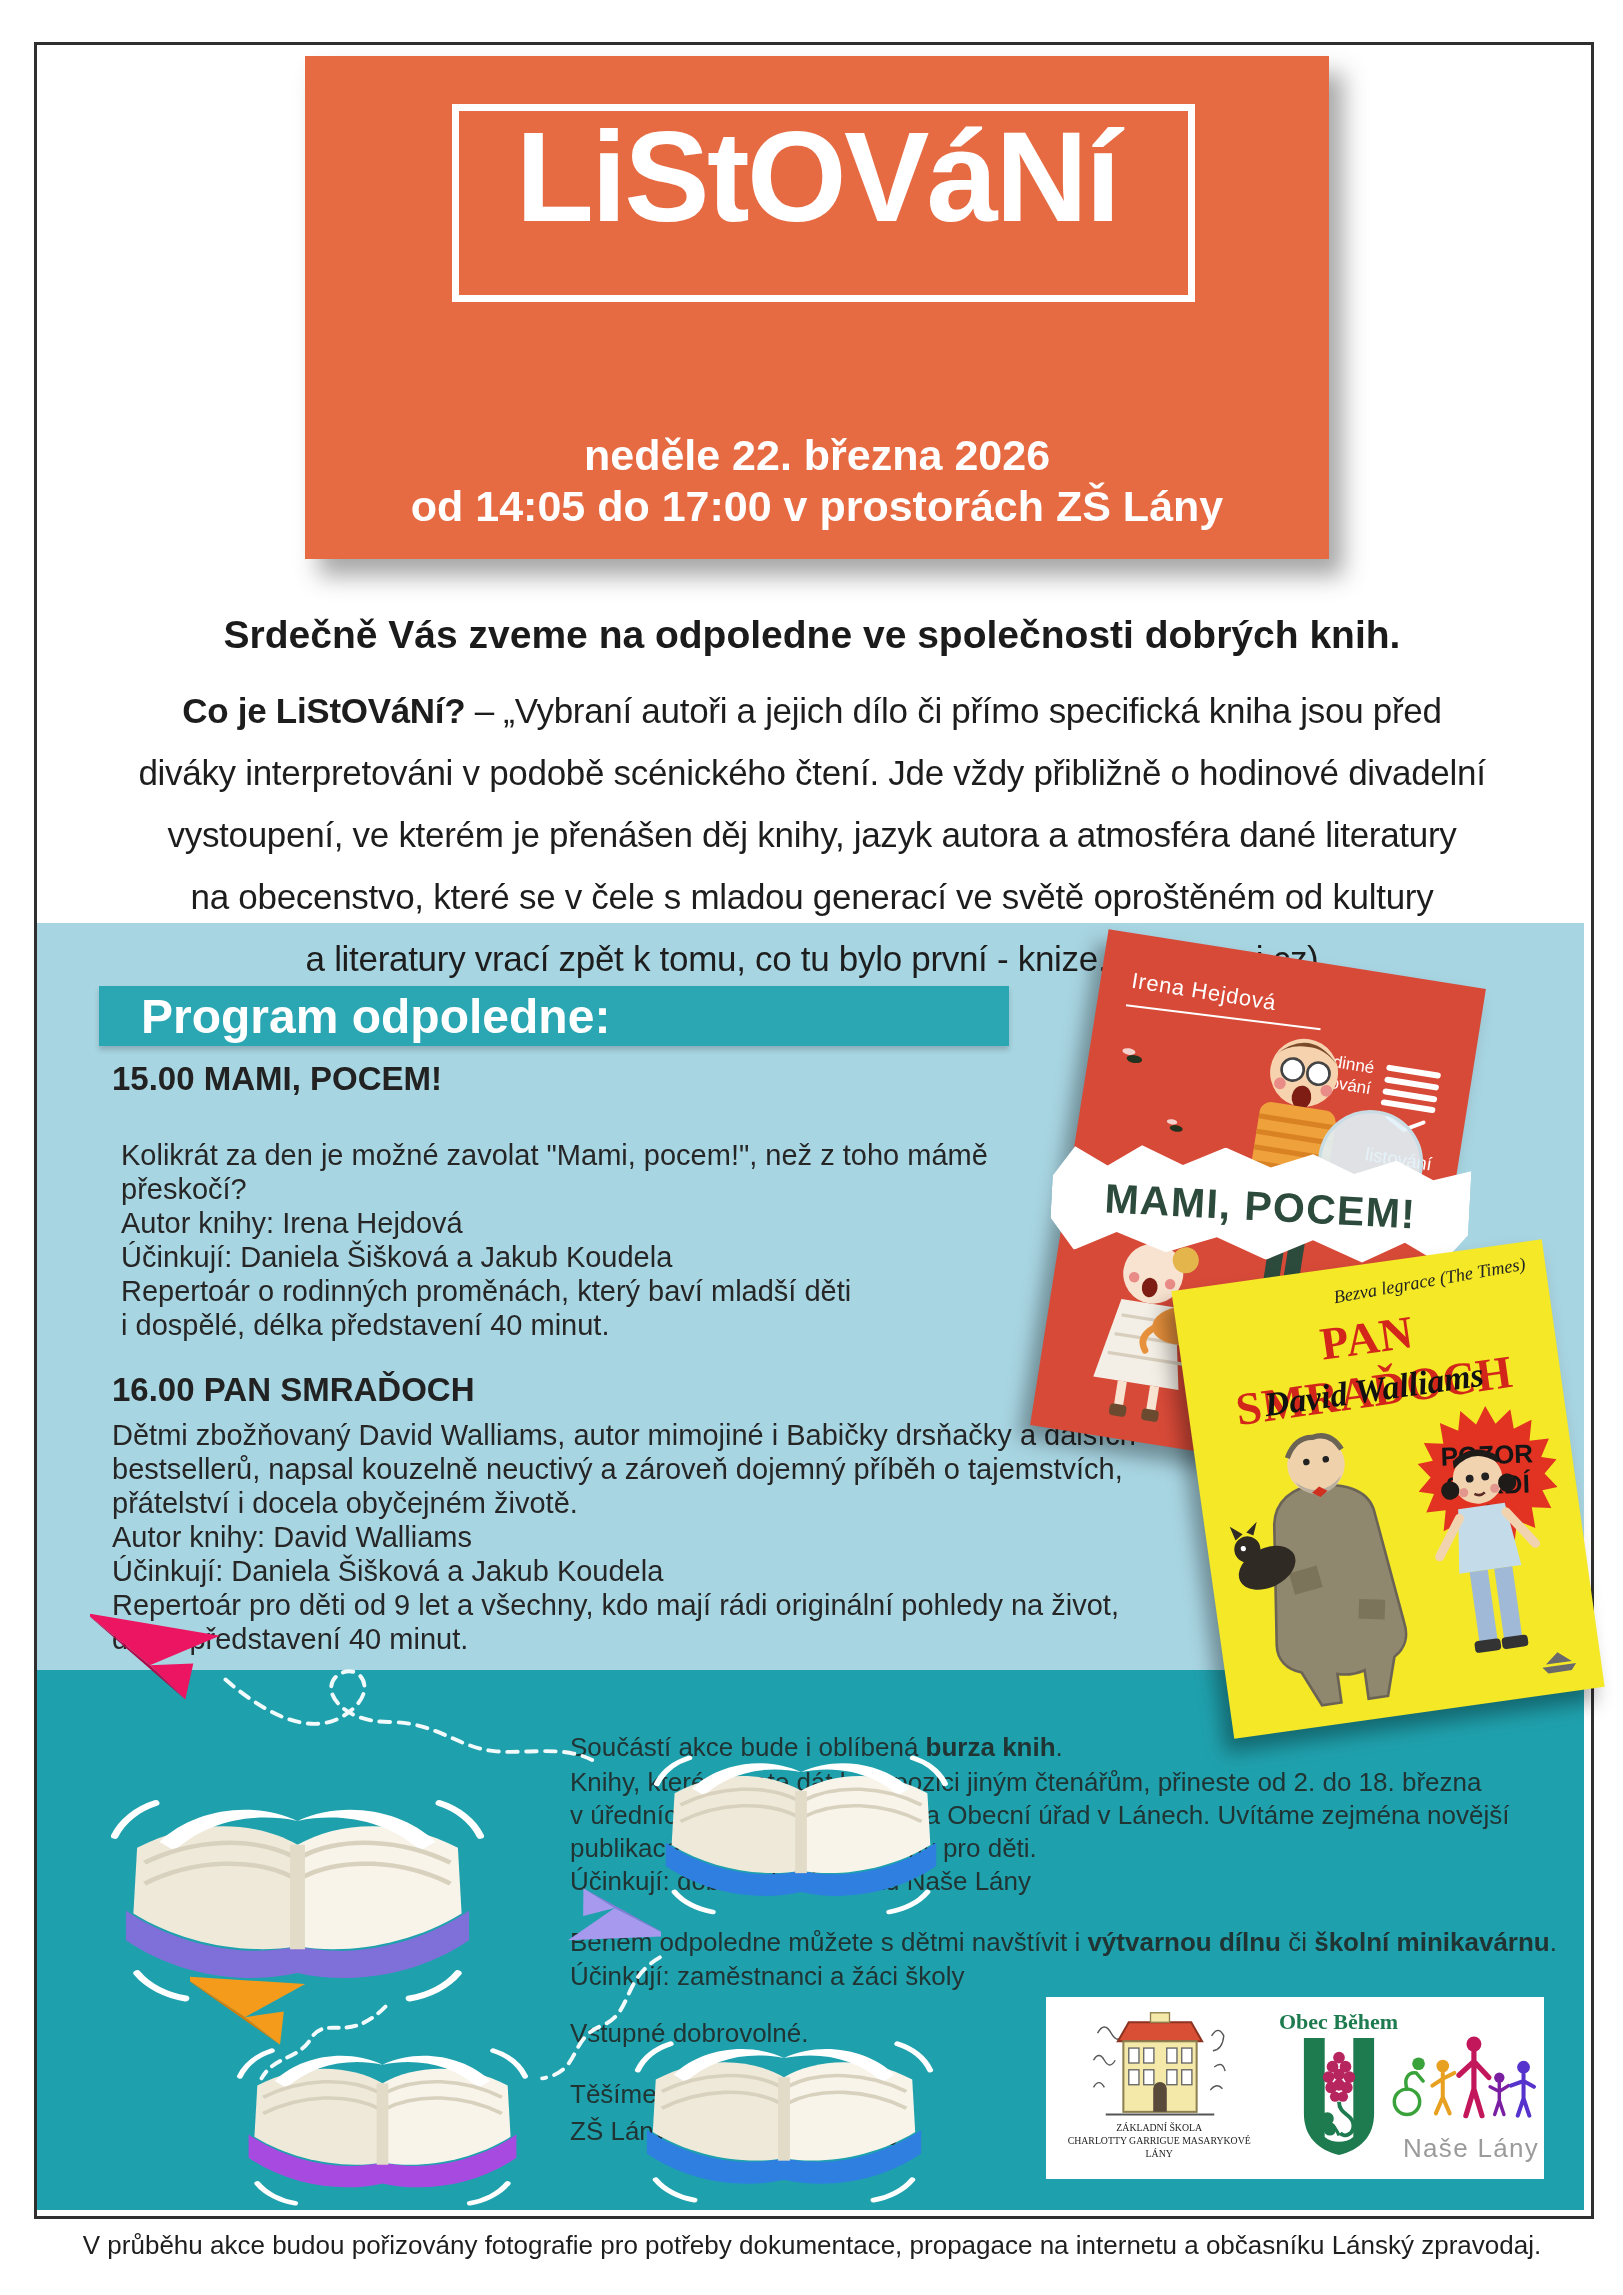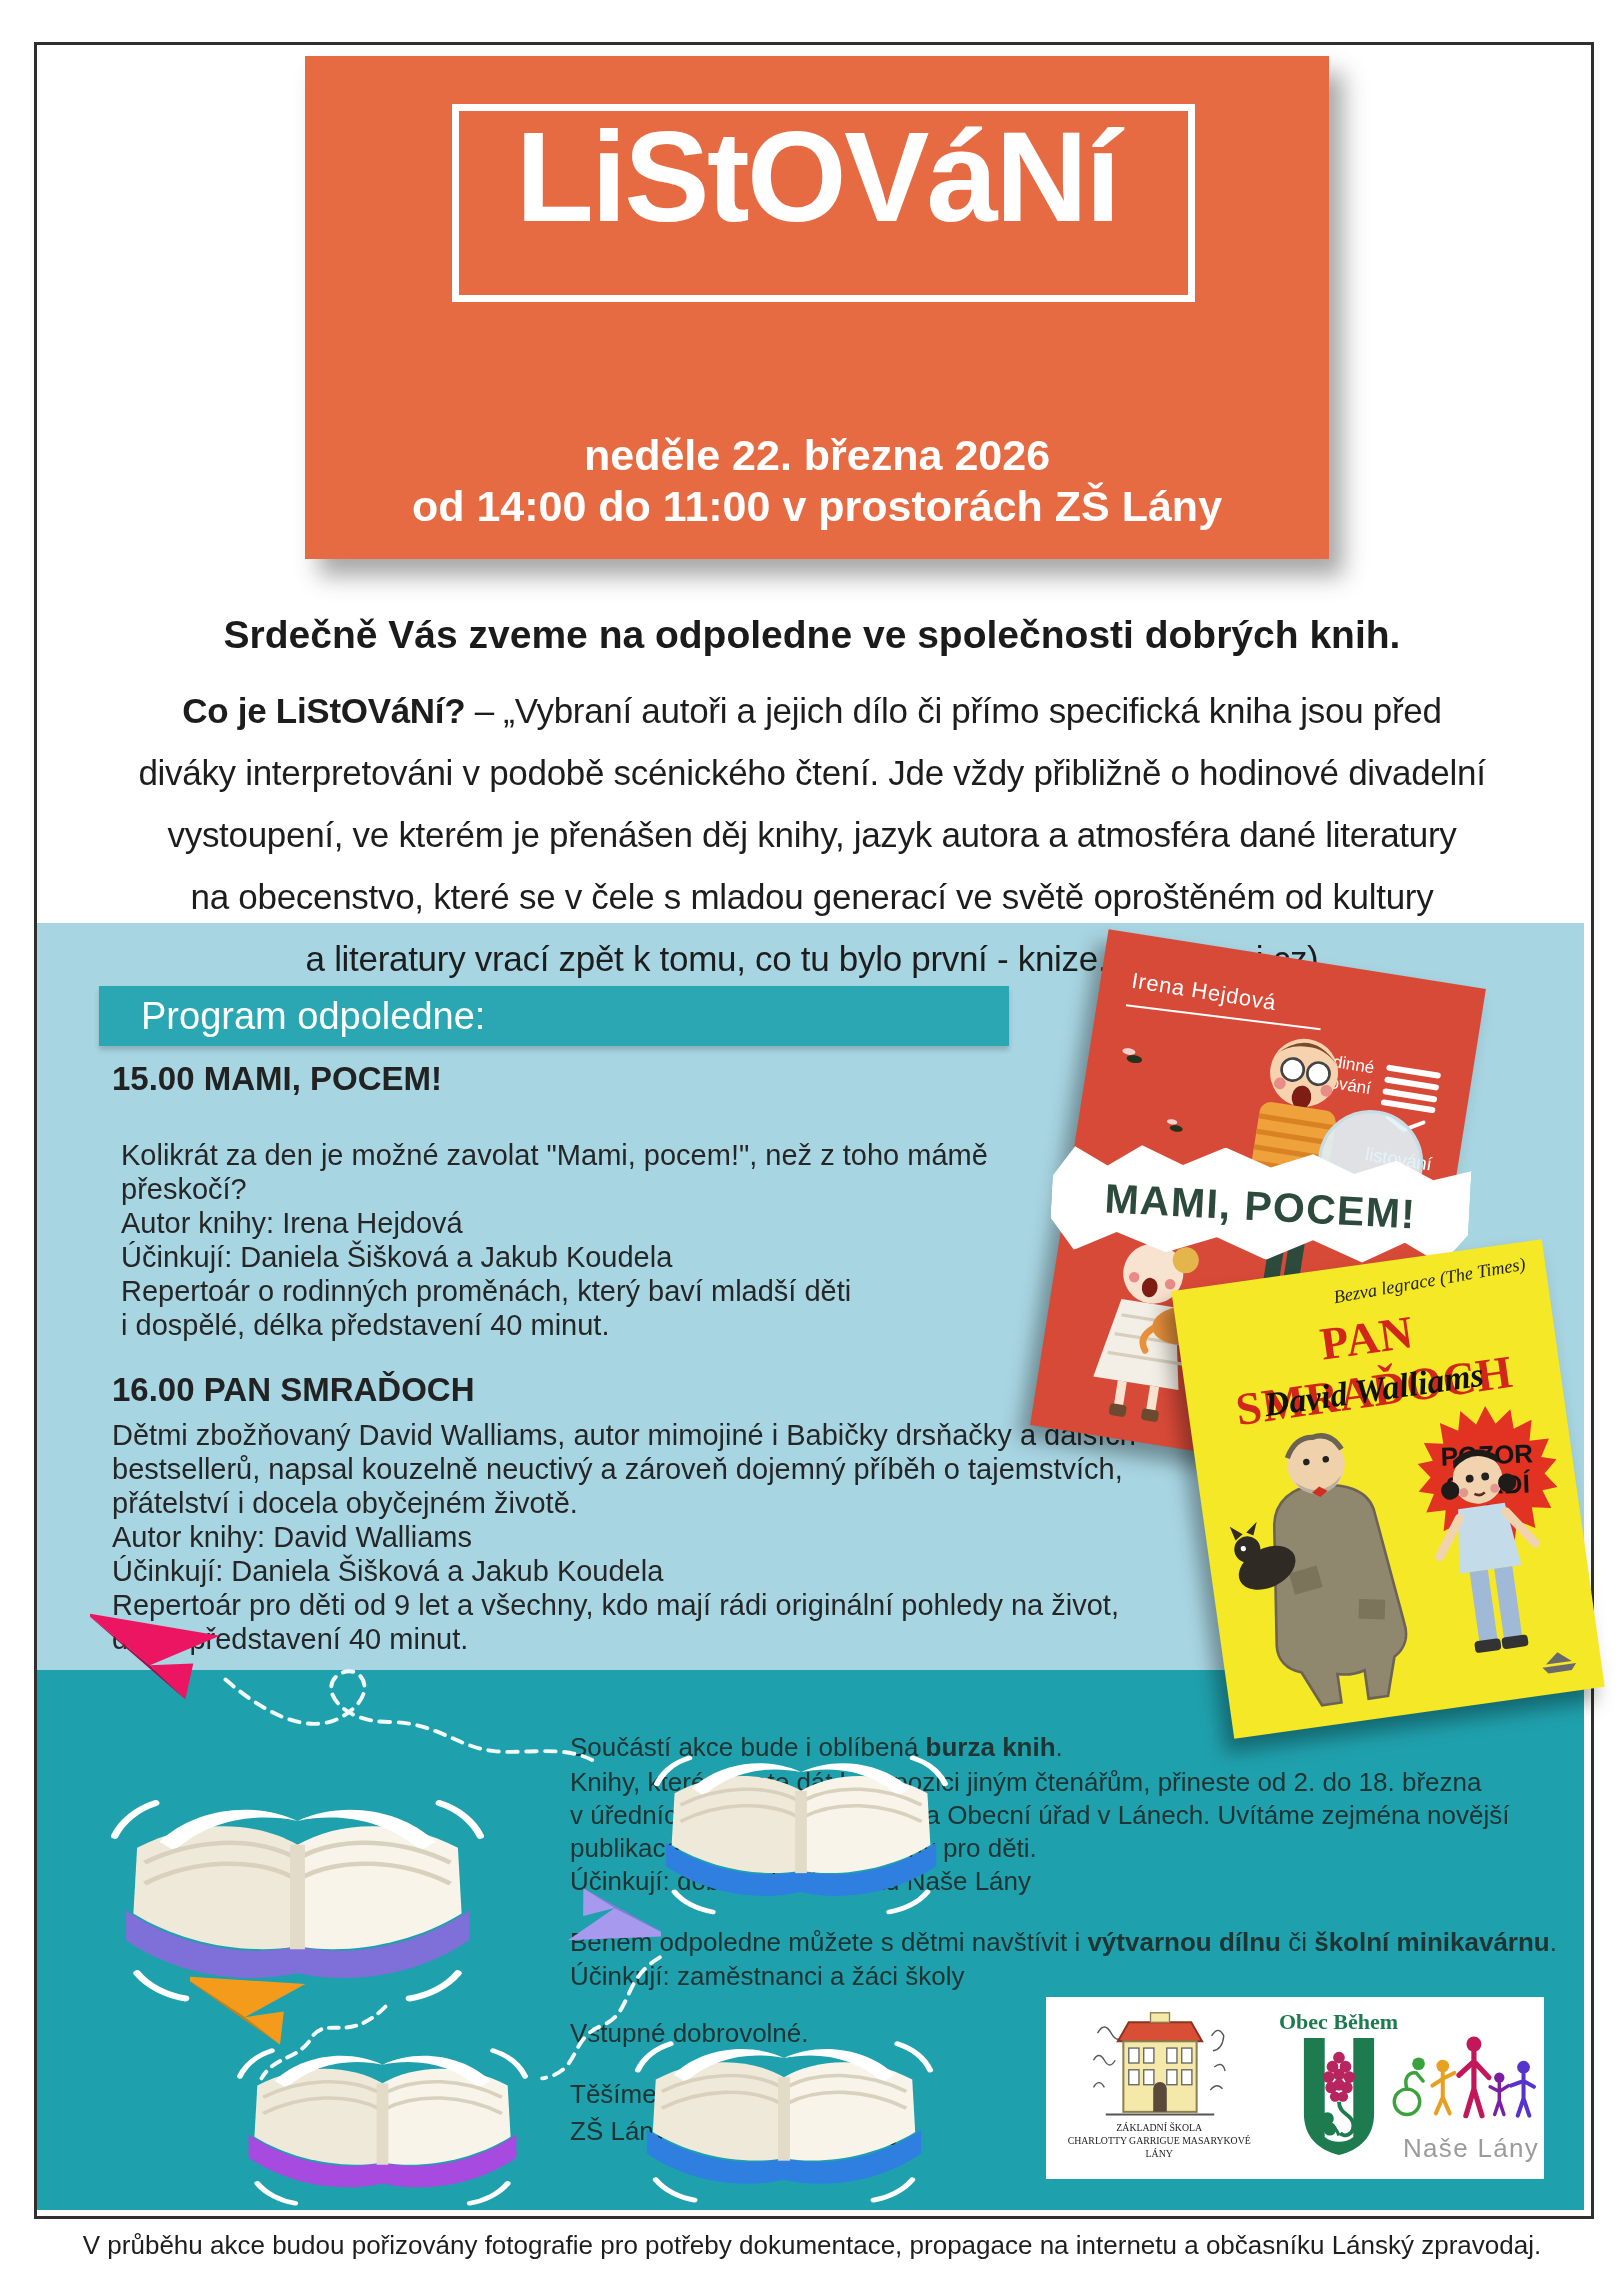--- a/index.html
+++ b/index.html
@@ -28,21 +28,21 @@
   #date2{left:0;right:0;top:425px;font-size:43px;line-height:50px;font-weight:bold;color:#ffffff;}
 
   
   #heading{left:0;right:0;top:613px;text-align:center;font-size:39px;font-weight:bold;color:#1b1b1b;z-index:3;}
   #intro{left:46px;right:46px;top:680px;text-align:center;font-size:35px;line-height:62px;
          color:#1d1d1d;letter-spacing:-0.3px;z-index:3;}
 
   
   #banner{left:99px;top:986px;width:910px;height:60px;background:#2AA7B3;z-index:3;
           box-shadow:0 3.9px 5.2px rgba(0,0,0,.18);}
-  #banner span{position:absolute;left:42px;top:0;line-height:61px;font-size:38px;font-weight:normal;color:#ffffff;}
+  #banner span{position:absolute;left:42px;top:0;line-height:61px;font-size:48px;font-weight:bold;color:#ffffff;}
   .prog-title{left:112px;font-size:33px;font-weight:bold;color:#222222;z-index:3;}
   .prog-body{left:112px;font-size:29px;line-height:34px;color:#262626;z-index:3;}
   #prog1-title{top:1060px;} #prog1-body{top:1138px;margin-left:9px;}
   #prog2-title{top:1371px;} #prog2-body{top:1418px;}
 
   
   .cover{z-index:5;}
   #book1{left:1067px;top:956px;width:382px;height:502px;background:#D84A38;
          transform:rotate(9deg);box-shadow:-9.2px 14.4px 19.6px rgba(0,0,0,.35);}
   #book2{left:1201px;top:1263px;width:374px;height:452px;background:#F4E827;
@@ -111,21 +111,21 @@
 </svg>
 
 <div class="abs" id="sec-blue"></div>
 <div class="abs" id="sec-teal"></div>
 <div class="abs" id="frame"></div>
 
 <div class="abs" id="orange">
   <div class="abs" id="title-box"></div>
   <div class="abs" id="logo-title">LiStOVáNí</div>
   <div class="abs" id="date1">neděle 22. března 2026</div>
-  <div class="abs" id="date2">od 14:00 do 11:00 v prostorách ZŠ Lány</div>
+  <div class="abs" id="date2">od 14:05 do 17:00 v prostorách ZŠ Lány</div>
 </div>
 
 <div class="abs" id="heading">Srdečně Vás zveme na odpoledne ve společnosti dobrých knih.</div>
 <div class="abs pre" id="intro"><span class="b">Co je LiStOVáNí?</span><span> – „Vybraní autoři a jejich dílo či přímo specifická kniha jsou před
 diváky interpretováni v podobě scénického čtení. Jde vždy přibližně o hodinové divadelní
 vystoupení, ve kterém je přenášen děj knihy, jazyk autora a atmosféra dané literatury
 na obecenstvo, které se v čele s mladou generací ve světě oproštěném od kultury
 a literatury vrací zpět k tomu, co tu bylo první - knize.“ (listovani.cz)</span></div>
 
 <div class="abs" id="banner">

